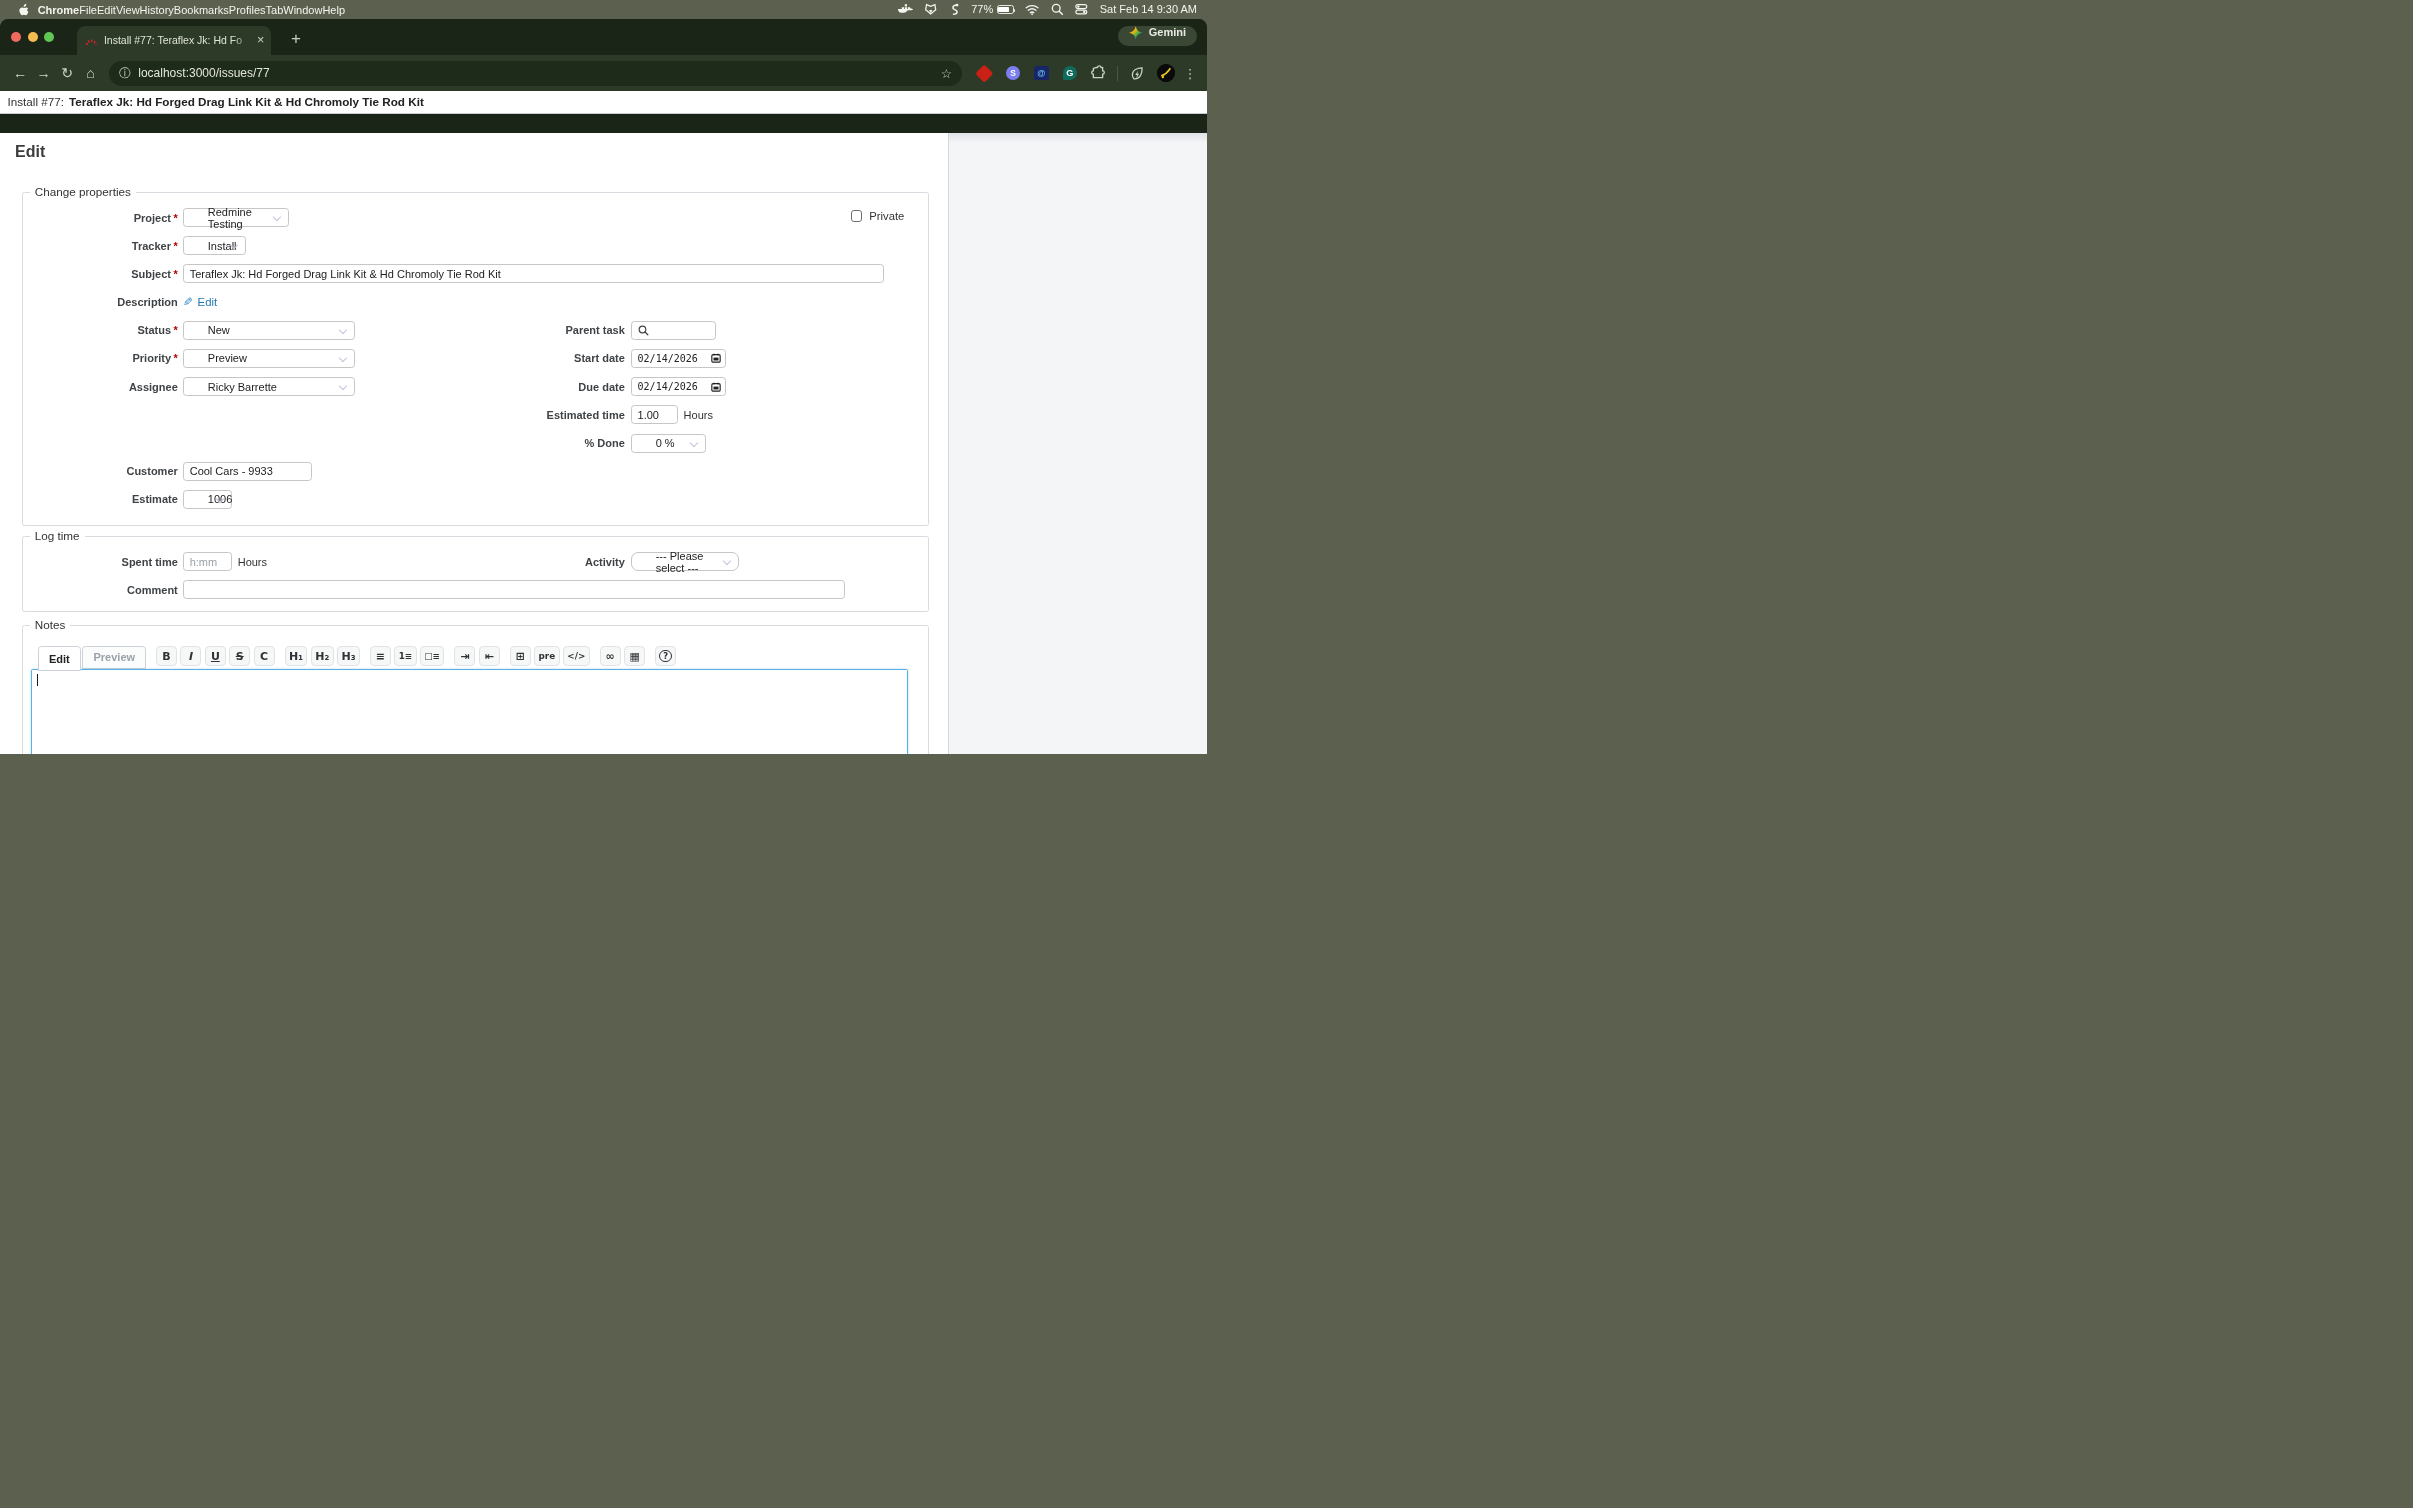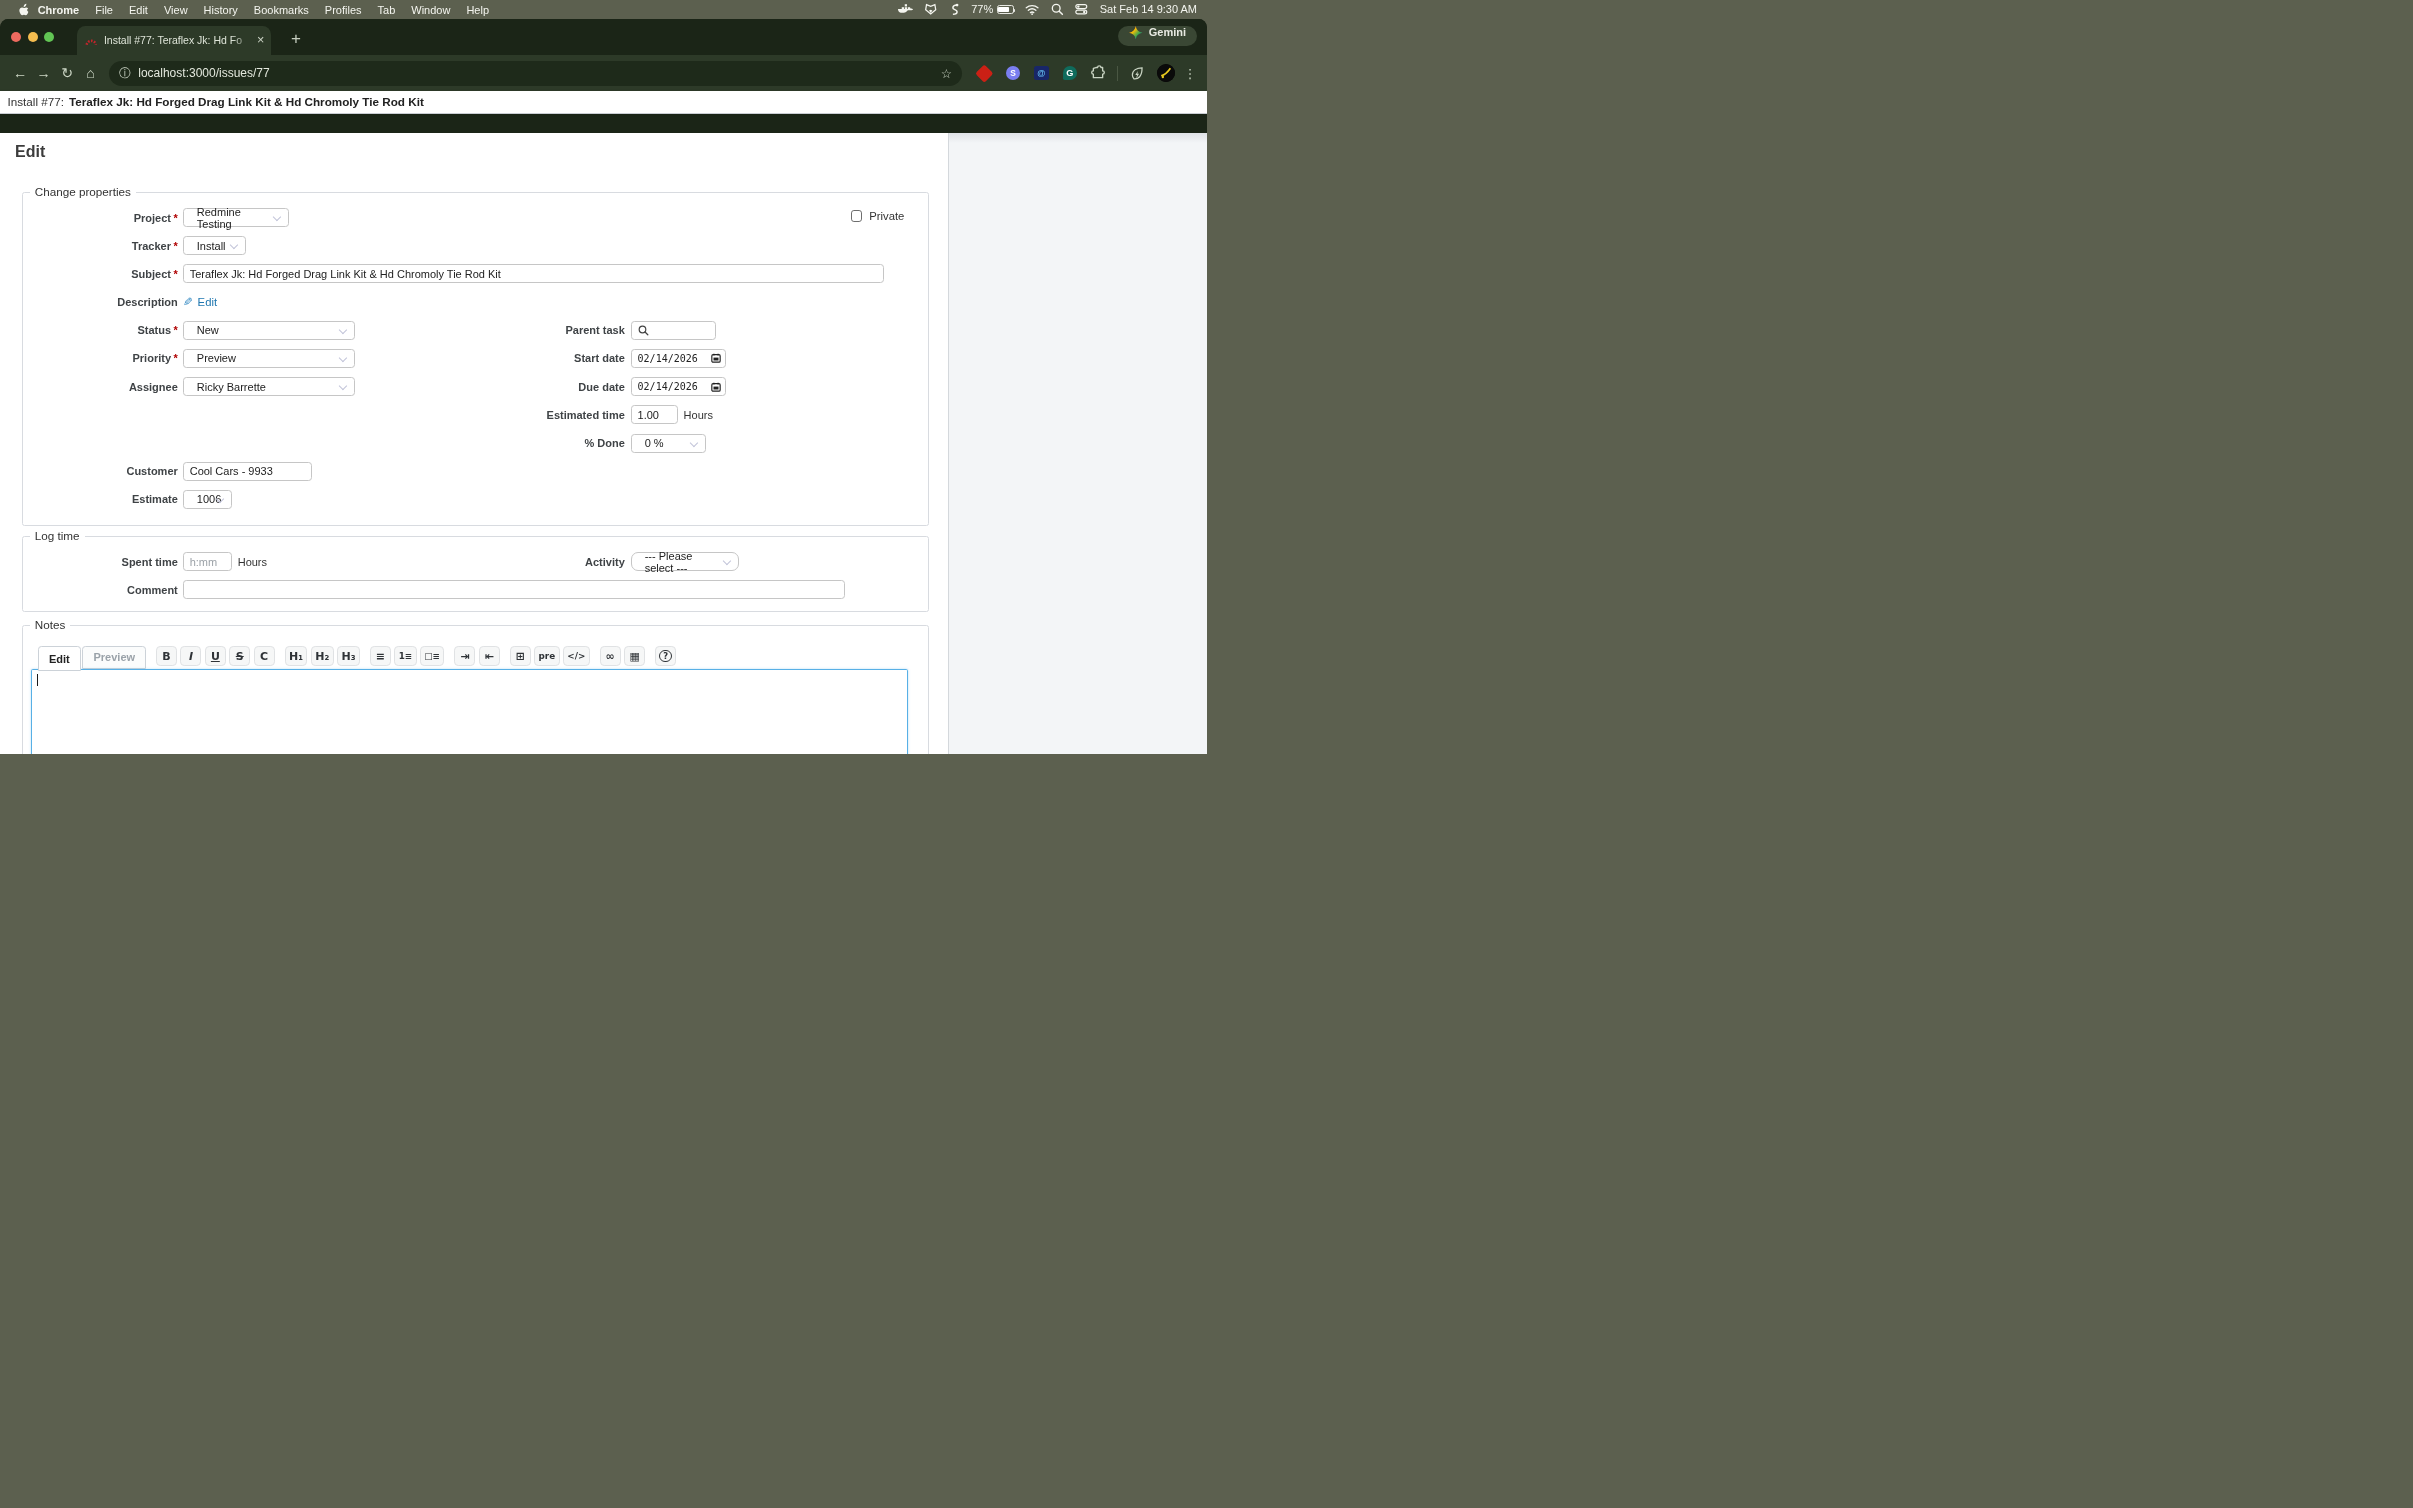--- a/index.html
+++ b/index.html
@@ -4,21 +4,21 @@
 <style>
   * { margin:0; padding:0; box-sizing:border-box; }
   html,body { width:1207px; height:754px; overflow:hidden; background:#5c604f;
               font-family:"Liberation Sans", sans-serif; }
   .screen { position:relative; width:1207px; height:754px; }
 
   
   .menubar { position:absolute; top:0; left:0; right:0; height:19px; background:#5c604f;
              display:flex; align-items:center; color:#f4f5ef; font-size:11px; padding:0 10px; }
   .apple { display:flex; align-items:center; margin:0 8.4px 0 6.7px; }
-  .mb-items { display:flex; gap:16px; }
+  .mb-items { display:flex; }
   .mb-item { cursor:default; }
   .mb-item.app { font-weight:bold; }
   .mb-status { margin-left:auto; display:flex; align-items:center; gap:11.7px; }
   .mb-ic { display:flex; align-items:center; }
   .mb-batt { display:flex; align-items:center; gap:3.4px; }
   .batt-shell { position:relative; width:17px; height:8.4px; border:0.8px solid #e8e9e3; border-radius:2.5px; }
   .batt-fill { position:absolute; left:0.8px; top:0.8px; bottom:0.8px; width:11px; background:#fff; border-radius:0.8px; }
   .batt-nub { position:absolute; right:-2.5px; top:2.5px; width:1.7px; height:3.4px; background:#e8e9e3; border-radius:0 0.8px 0.8px 0; }
   .mb-clock { font-size:11px; }
 
@@ -90,21 +90,21 @@
 
   .frow { position:relative; display:flex; align-items:center; height:19px; margin:0 0 9.2px 0.8px; }
   .lbl { width:154px; text-align:right; font-weight:bold; color:#3f4346; font-size:11px; white-space:nowrap; }
   .req { color:#b00000; margin-left:2.5px; font-weight:bold; }
   .fld-gap { margin-left:5px; }
   .rcol { position:absolute; left:447px; top:0; height:19px; display:flex; align-items:center; }
   .rlbl { width:154px; text-align:right; font-weight:bold; color:#3f4346; font-size:11px; white-space:nowrap; }
   .rgap { margin-left:5.9px; }
 
   .sel { position:relative; height:19px; border:0.8px solid #c6c6c6; border-radius:3.4px; background:#fff;
-         display:flex; align-items:center; padding:0 20px 0 13px; font-size:11px; color:#222; }
+         display:flex; align-items:center; padding:0 20px 0 24px; font-size:11px; color:#222; }
   .chev { position:absolute; right:7.5px; top:5px; width:5.9px; height:5.9px;
           border-right:1.4px solid #c2c4d9; border-bottom:1.4px solid #c2c4d9; transform:rotate(45deg); }
   .inp { height:19px; border:0.8px solid #c6c6c6; border-radius:3.4px; background:#fff;
          display:flex; align-items:center; padding:0 5.9px; font-size:11px; color:#222; }
   .ph { color:#9aa0a6; }
   .date { font-family:"DejaVu Sans Mono", monospace; font-size:10px; justify-content:space-between; padding-right:4.2px; }
 
   .w-project{width:106px;} .w-tracker{width:63px;} .w-subject{width:701px;}
   .w-med{width:172px;} .w-parent{width:85px;} .w-date{width:95px;}
   .w-est{width:47px;} .w-done{width:75px;} .w-cust{width:129px;} .w-estm{width:49px;}

